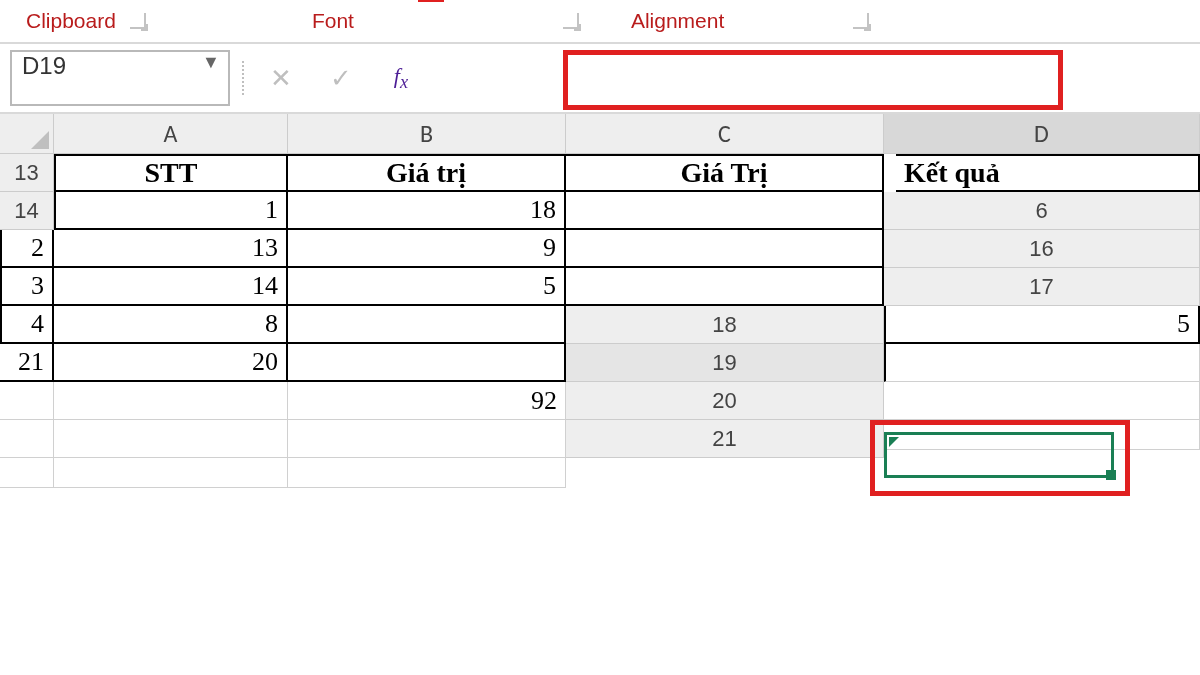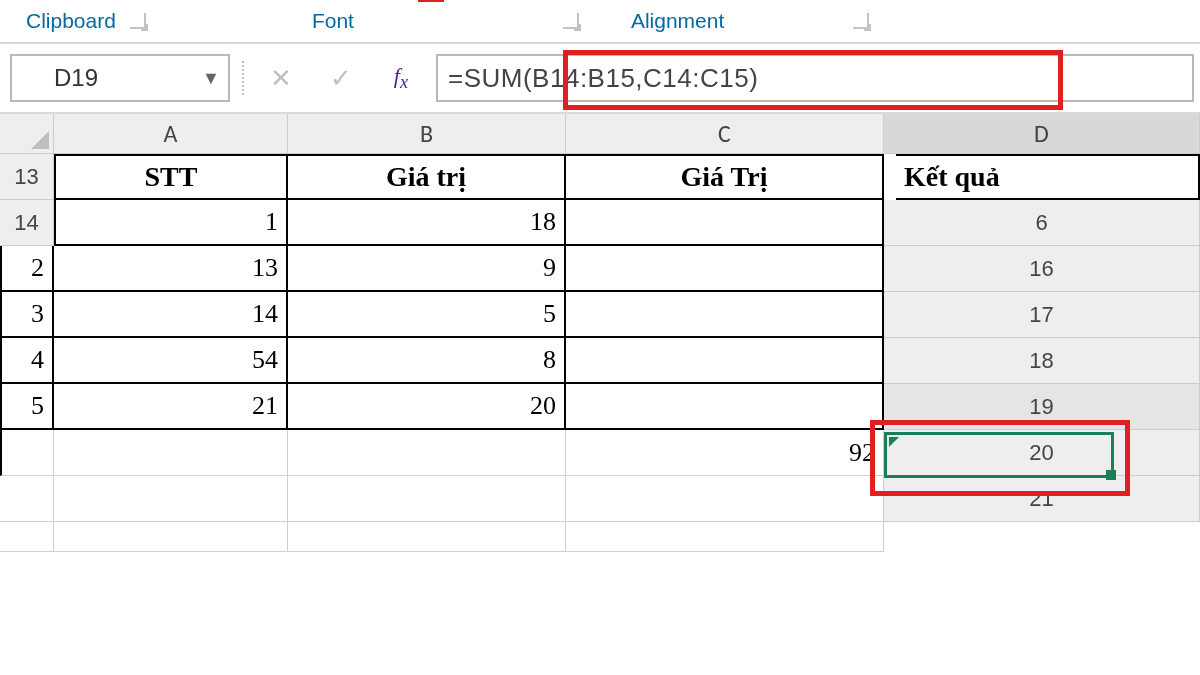--- a/index.html
+++ b/index.html
@@ -13,21 +13,21 @@
   }
 
   
   .ribbon-groups {
     display: flex;
     align-items: center;
     height: 44px;
     padding-left: 22px;
     border-bottom: 2px solid #d9d9d9;
     font-size: 21px;
-    color: #0369a1;
+    color: #b91c1c;
     gap: 4px;
   }
   .ribbon-group { display: flex; align-items: center; gap: 10px; }
   .rg-label { padding: 0 4px; }
   .launcher {
     width: 16px; height: 16px;
     display: inline-block;
     border-right: 2px solid #aaa;
     border-bottom: 2px solid #aaa;
     position: relative;
@@ -55,26 +55,24 @@
   .formula-bar-row {
     display: flex;
     align-items: center;
     height: 70px;
     padding: 10px 6px 10px 10px;
     gap: 10px;
     border-bottom: 2px solid #d9d9d9;
   }
   .name-box {
     width: 220px;
-    height: 48px;
+    height: 56px;
     border: 2px solid #b9b9b9;
     display: flex;
-    align-items: center;
     background: #fff;
-    padding-left: 32px;
   }
   .name-box-text {
     flex: 1;
     padding-left: 10px;
     font-size: 24px;
     color: #333;
   }
   .name-box-arrow {
     width: 34px;
     text-align: center;
@@ -154,21 +152,21 @@
     text-align: center;
     font-size: 22px;
     color: #444;
     display: flex;
     align-items: center;
     justify-content: center;
   }
   .row-header.active { background: #e5e5e5; }
 
   .cell {
-    height: 46px;
+    height: 38px;
     border-right: 1px solid #d0d0d0;
     border-bottom: 1px solid #d0d0d0;
     background: #fff;
     font-size: 26px;
     font-family: "Times New Roman", serif;
     display: flex;
     align-items: center;
     padding: 0 8px;
     position: relative;
   }
@@ -244,23 +242,20 @@
   <div class="name-box">
     <span class="name-box-text">D19</span>
     <span class="name-box-arrow">▼</span>
   </div>
   <div class="divider-vert"></div>
   <div class="fb-btn">✕</div>
   <div class="fb-btn">✓</div>
   <div class="fb-btn">
       <span class="fx">f<sub>x</sub></span>
     </div>
-  <div class="formula-input">
-    <span>=SUM(B14:B15,C14:C15)</span>
-  </div>
 </div>
 
 <div class="grid">
 
   <div class="selectall"></div>
   <div class="col-header">A</div>
   <div class="col-header">B</div>
   <div class="col-header">C</div>
   <div class="col-header active">D</div>
 
@@ -282,21 +277,20 @@
   <div class="cell bordered right"></div>
 
   <div class="row-header">16</div>
   <div class="cell bordered leftb right">3</div>
   <div class="cell bordered right">14</div>
   <div class="cell bordered right">5</div>
   <div class="cell bordered right"></div>
 
   <div class="row-header">17</div>
   <div class="cell bordered leftb right">4</div>
-  <div class="cell bordered right">54</div>
   <div class="cell bordered right">8</div>
   <div class="cell bordered right"></div>
 
   <div class="row-header">18</div>
   <div class="cell bordered leftb right">5</div>
   <div class="cell bordered right">21</div>
   <div class="cell bordered right">20</div>
   <div class="cell bordered right"></div>
 
   <div class="row-header active">19</div>

